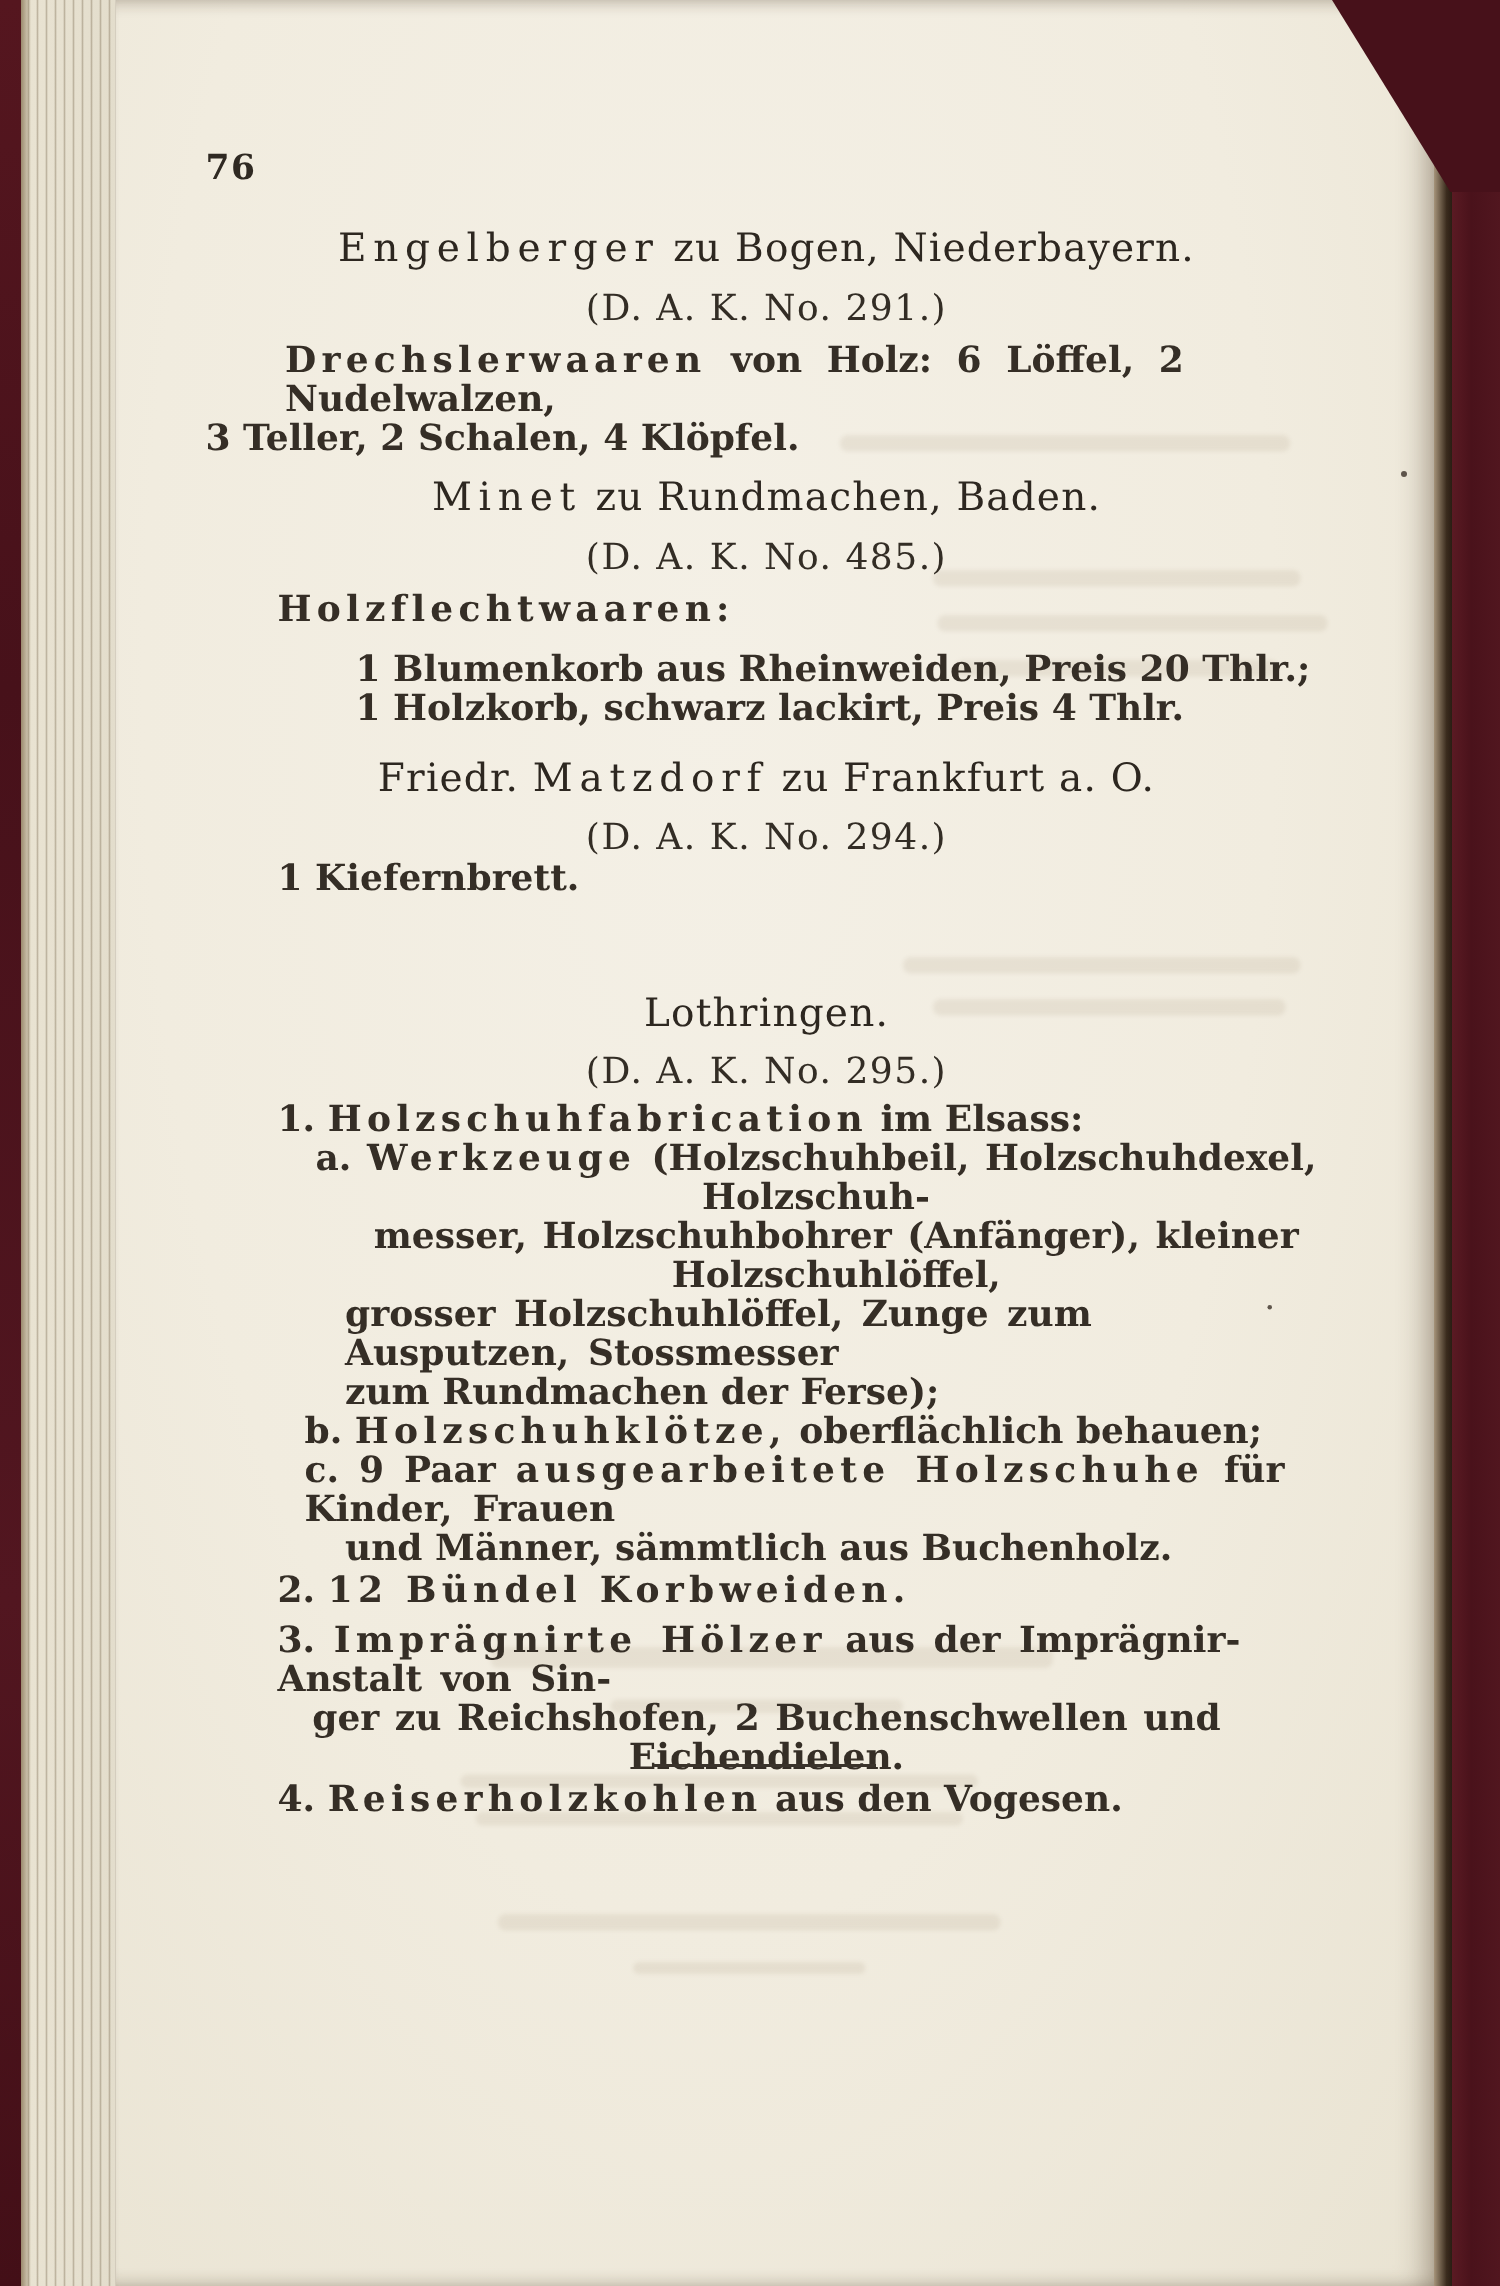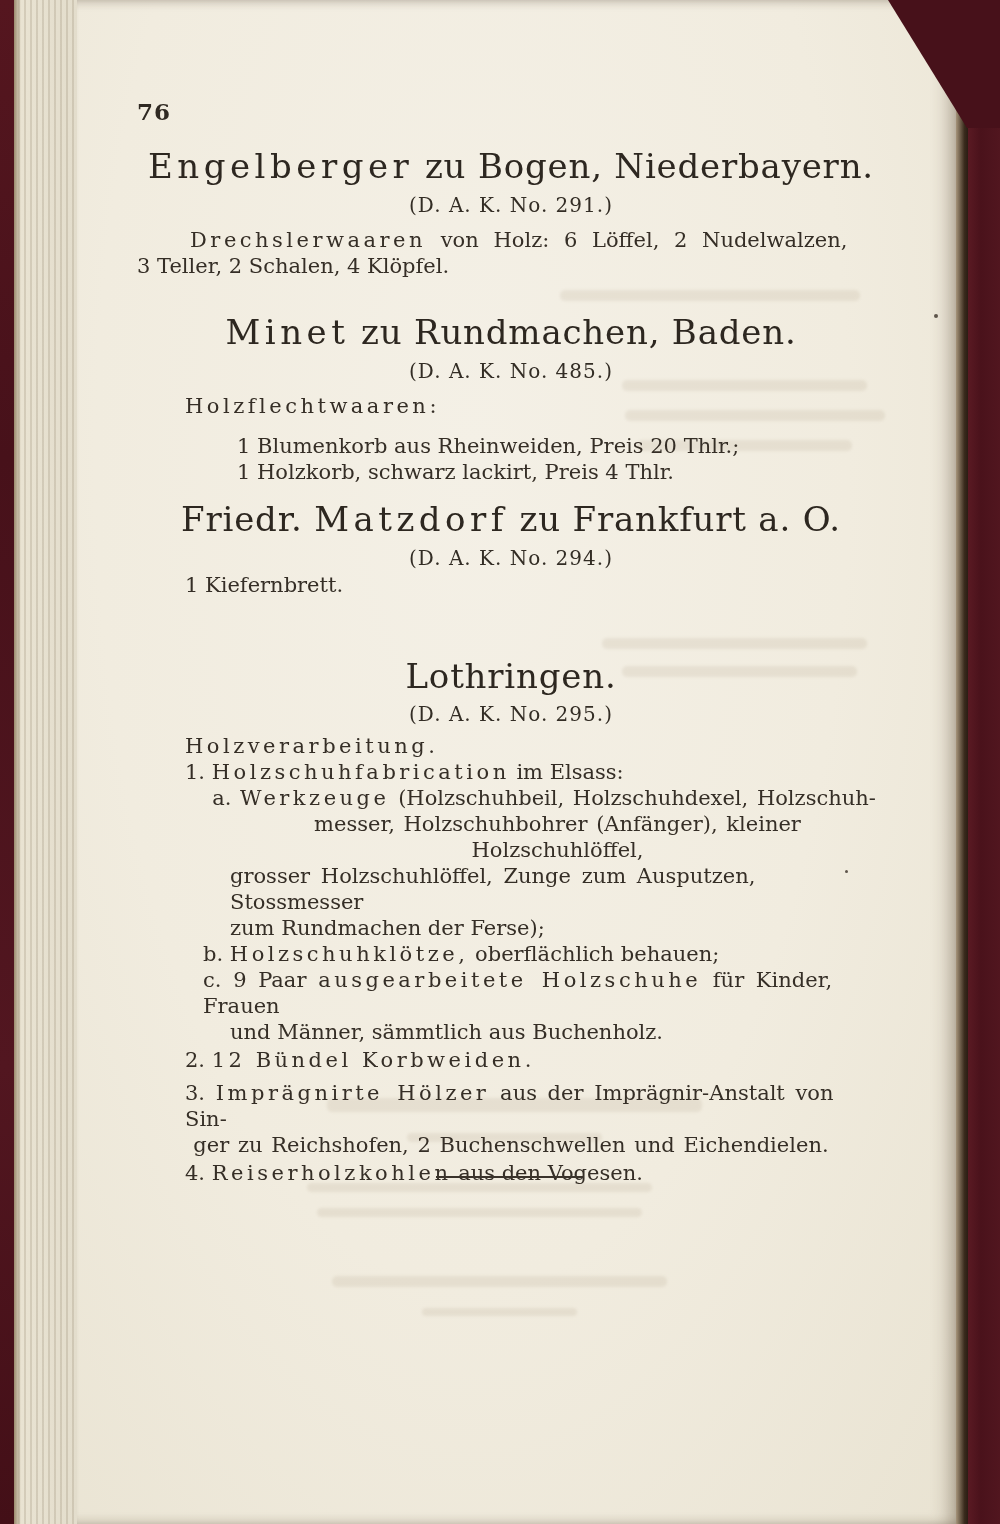--- a/index.html
+++ b/index.html
@@ -43,30 +43,30 @@
 
   
   .pagenum {
     position: absolute; left: 60px; top: 98px;
     font-size: 23px; font-weight: bold; color: #2f2922; letter-spacing: 1px;
   }
   .sec { position: absolute; left: 60px; width: 748px; color: #352e26; }
   .s1 { top: 150px; } .s2 { top: 316px; } .s3 { top: 503px; } .s4 { top: 628px; }
 
   .heading {
-    margin: 0; font-size: 34px; line-height: 33px; font-weight: normal;
+    margin: 0; font-size: 26px; line-height: 33px; font-weight: normal;
     text-align: center; color: #2d2720; letter-spacing: 0.8px;
   }
   .s4 .heading { line-height: 32px; }
   .catno {
-    margin-top: 9px; font-size: 20px; line-height: 26px;
+    margin-top: 9px; font-size: 24px; line-height: 26px;
     text-align: center; letter-spacing: 1px; color: #332d25;
   }
   .body { margin-top: 9px; }
-  .line { margin: 0; font-size: 21px; line-height: 26px; }
+  .line { margin: 0; font-size: 24px; line-height: 26px; font-weight: bold; }
   .sperr { letter-spacing: 3.5px; }
   .heading .sperr { letter-spacing: 4.5px; }
 
   .ind-first  { padding-left: 53px; }
   .ind-num    { padding-left: 48px; }
   .ind-letter { padding-left: 66px; }
   .ind-cont   { padding-left: 93px; }
   .ind-item   { padding-left: 100px; }
   .ws2 { word-spacing: 2px; text-align: center; } .ws4 { word-spacing: 4px; }
   .ws5 { word-spacing: 5px; } .ws8 { word-spacing: 8px; }
@@ -155,21 +155,20 @@
       </div>
     </section>
 
     <section class="sec s4">
       <h2 class="heading">
         <br>
         <span>Lothringen.</span>
       </h2>
       <div class="catno">(D. A. K. No. 295.)</div>
       <div class="body" style="margin-top:6px;">
-        <p class="line ind-num sperr">Holzverarbeitung.</p>
         <p class="line ind-num">
           <span>1.</span>
           <span class="sperr">Holzschuhfabrication</span>
           <span>im Elsass:</span>
         </p>
         <p class="line ind-letter ws2">
           <span>a.</span>
           <span class="sperr">Werkzeuge</span>
           <span>(Holzschuhbeil, Holzschuhdexel, Holzschuh-</span>
         </p>

